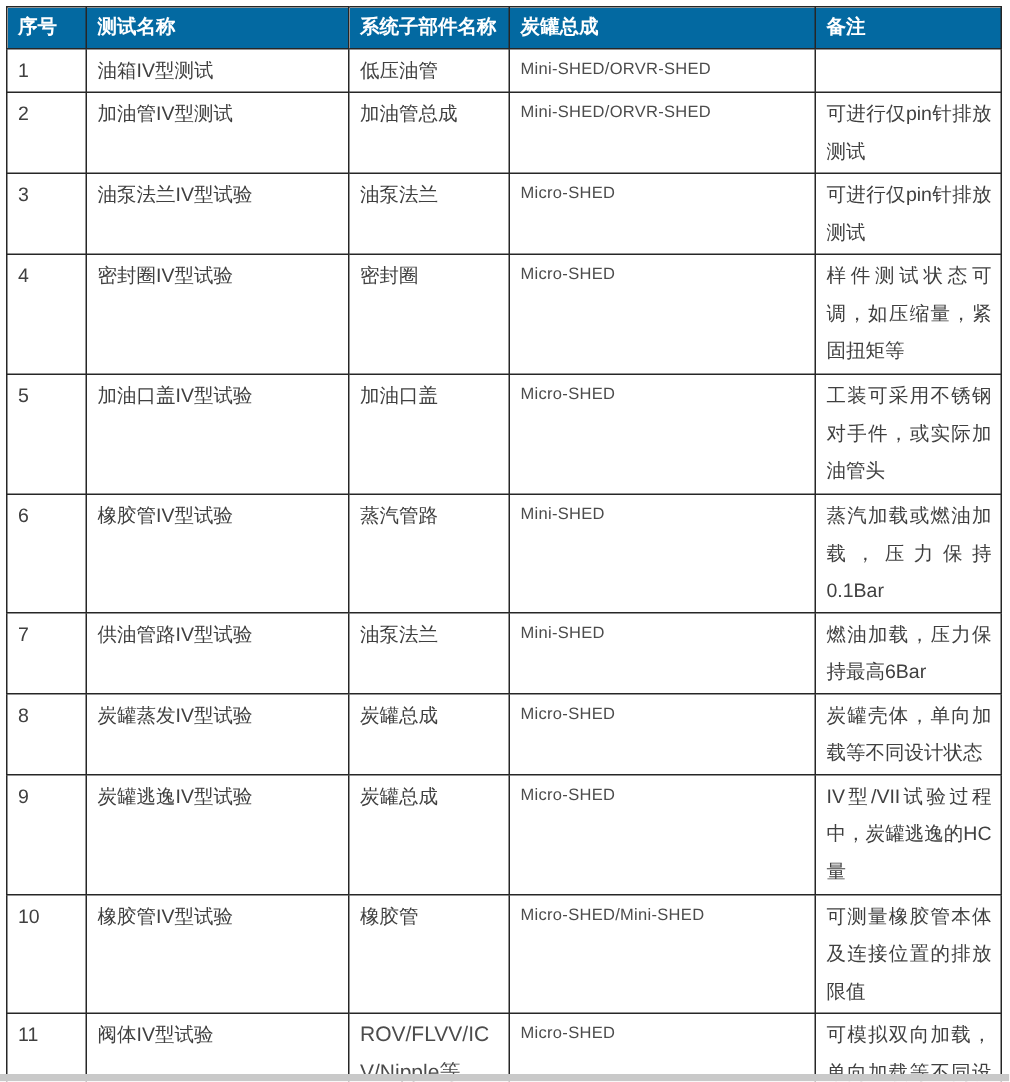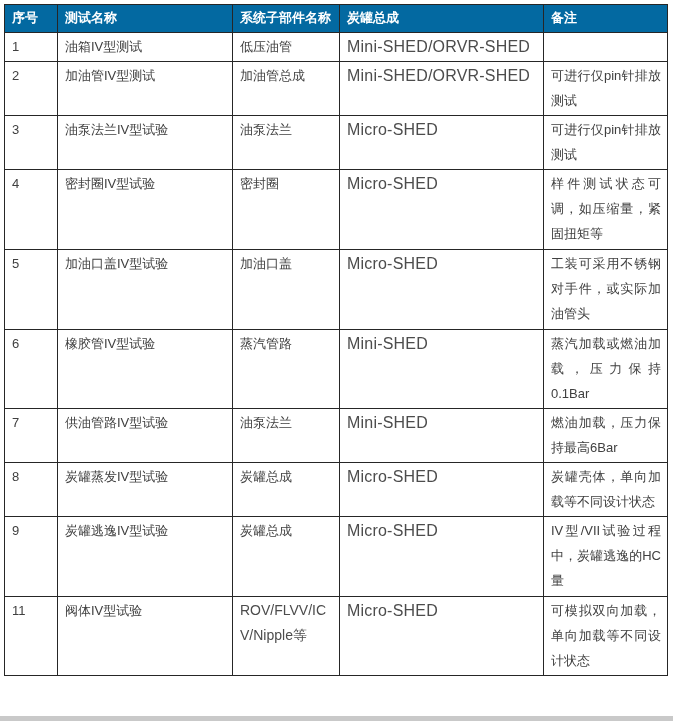--- a/index.html
+++ b/index.html
@@ -40,21 +40,21 @@
     background: #0369a1;
     color: #ffffff;
     font-weight: bold;
     text-align: left;
     height: 24px;
     line-height: 24px;
     padding-top: 1px;
     white-space: nowrap;
   }
   td.equipment {
-    font-size: 16px;
+    font-size: 11px;
     color: #4c4c4c;
     letter-spacing: 0.2px;
   }
   td.component {
     word-break: break-all;
     font-size: 13px;
   }
   td.component.latin {
     font-size: 14px;
     color: #4c4c4c;
@@ -156,20 +156,27 @@
         <td class="equipment">Micro-SHED</td>
         <td class="remark">炭罐壳体，单向加载等不同设计状态</td>
       </tr>
       <tr class="h77">
         <td class="no">9</td>
         <td class="name">炭罐逃逸IV型试验</td>
         <td class="component">炭罐总成</td>
         <td class="equipment">Micro-SHED</td>
         <td class="remark">IV型/VII试验过程中，炭罐逃逸的HC量</td>
       </tr>
+      <tr class="h76">
+        <td class="no">10</td>
+        <td class="name">橡胶管IV型试验</td>
+        <td class="component">橡胶管</td>
+        <td class="equipment">Micro-SHED/Mini-SHED</td>
+        <td class="remark">可测量橡胶管本体及连接位置的排放限值</td>
+      </tr>
       <tr class="h70">
         <td class="no">11</td>
         <td class="name">阀体IV型试验</td>
         <td class="component latin">ROV/FLVV/ICV/Nipple等</td>
         <td class="equipment">Micro-SHED</td>
         <td class="remark">可模拟双向加载，单向加载等不同设计状态</td>
       </tr>
     </tbody>
   </table>
   <div class="bottom-strip"></div>

